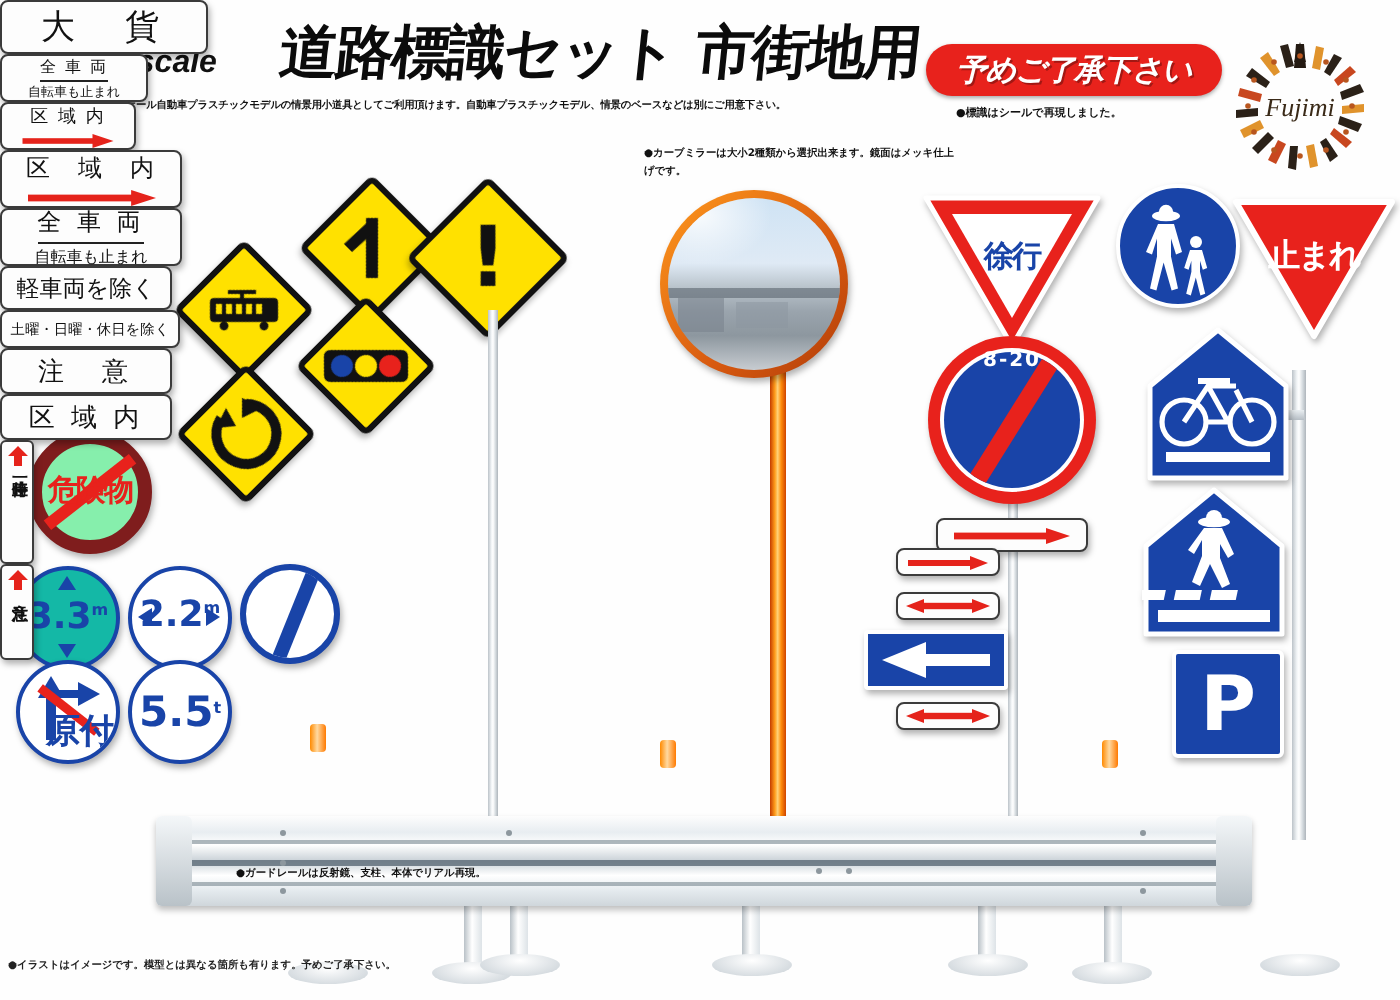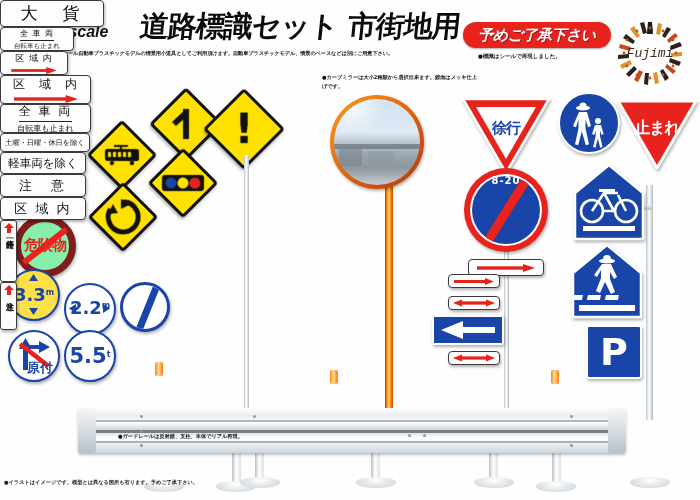--- a/index.html
+++ b/index.html
@@ -60,21 +60,21 @@
   .rail-note{
     position:absolute;left:118px;top:433px;
     font-size:5.2px;color:#111;
     font-family:"DejaVu Sans",sans-serif;font-weight:bold;
   }
 
   
   .logo{position:absolute;left:608px;top:18px;width:84px;height:70px;}
   .logo .word{
     position:absolute;left:14px;top:28px;width:56px;text-align:center;
-    font-family:Liberation Mono, monospace;
+    font-family:Liberation Serif, serif;
     font-style:italic;font-size:13px;color:#3a2a18;
   }
 
   
   .sign{position:absolute;}
   .circ{border-radius:50%;}
   .shadow{filter:drop-shadow(1.5px 2px 1.5px rgba(0,0,0,.3));}
   .jp{font-family:"DejaVu Sans",sans-serif;font-weight:bold;}
 
   
@@ -220,21 +220,21 @@
     </svg>
   </div>
 
   <div class="sign circ shadow" style="left:14px;top:215px;width:62px;height:62px;background:#86efac;border:7px solid #7f1d1d;box-sizing:border-box;">
     <div style="position:absolute;left:0;top:0;width:100%;height:100%;">
       <div style="position:absolute;left:-3px;top:21px;width:54px;height:6px;background:#e8221c;transform:rotate(-38deg);"></div>
     </div>
     <div class="jp" style="position:absolute;left:0;top:14px;width:100%;text-align:center;font-size:15px;color:#e8221c;letter-spacing:-1px;">危険物</div>
   </div>
 
-  <div class="sign circ shadow" style="left:8px;top:269px;width:52px;height:52px;background:#fde047;border:2.5px solid #1944a8;box-sizing:border-box;">
+  <div class="sign circ shadow" style="left:8px;top:283px;width:52px;height:52px;background:#14b8a6;border:2.5px solid #1944a8;box-sizing:border-box;">
     <svg width="47" height="47" viewBox="0 0 47 47" style="position:absolute;left:0;top:0;">
       <path d="M23.5 3 L28 10 L19 10 Z" fill="#1944a8"></path>
       <path d="M23.5 44 L28 37 L19 37 Z" fill="#1944a8"></path>
     </svg>
     <div style="position:absolute;left:0;top:13px;width:100%;text-align:center;color:#1944a8;font-weight:bold;font-family:'DejaVu Sans',sans-serif;">
       <span style="font-size:18px;">3.3</span><span style="font-size:8px;vertical-align:super;">m</span>
     </div>
   </div>
 
   <div class="sign circ shadow" style="left:64px;top:283px;width:52px;height:52px;background:#fff;border:2.5px solid #1944a8;box-sizing:border-box;">
@@ -254,21 +254,21 @@
   <div class="sign circ shadow" style="left:8px;top:330px;width:52px;height:52px;background:#fff;border:2.5px solid #1944a8;box-sizing:border-box;overflow:hidden;">
     <svg width="47" height="47" viewBox="0 0 47 47" style="position:absolute;left:0;top:0;">
       <g fill="#1944a8">
         <rect x="13" y="16" width="5" height="22"></rect>
         <path d="M15.5 6 L22 17 L9 17 Z"></path>
         <rect x="18" y="13" width="16" height="4"></rect>
         <path d="M40 15 L29 9 L29 21 Z"></path>
       </g>
       <rect x="6" y="20" width="36" height="4.5" fill="#e8221c" transform="rotate(38 23 23)"></rect>
     </svg>
-    <div class="jp" style="position:absolute;left:6px;bottom:3px;width:100%;text-align:center;font-size:13px;color:#1944a8;">原付</div>
+    <div class="jp" style="position:absolute;left:6px;bottom:3px;width:100%;text-align:center;font-size:17px;color:#1944a8;">原付</div>
   </div>
 
   <div class="sign circ shadow" style="left:64px;top:330px;width:52px;height:52px;background:#fff;border:2.5px solid #1944a8;box-sizing:border-box;">
     <div style="position:absolute;left:0;top:12px;width:100%;text-align:center;color:#1944a8;font-weight:bold;font-family:'DejaVu Sans',sans-serif;">
       <span style="font-size:21px;">5.5</span><span style="font-size:8px;vertical-align:super;">t</span>
     </div>
   </div>
 
   <div class="sign ydiam shadow" style="left:97px;top:130px;width:50px;height:50px;border-radius:4px;">
     <div class="inner">
@@ -349,25 +349,25 @@
       <rect x="0" y="2.6" width="60" height="3.8" fill="#e5231b"></rect>
       <path d="M72 4.5 L58 0 L58 9 Z" fill="#e5231b"></path>
     </svg>
   </div>
 
   <div class="plate shadow" style="left:182px;top:331px;width:91px;height:29px;flex-direction:column;">
     <span class="txt" style="font-size:12px;letter-spacing:2px;border-bottom:1px solid #222;padding-bottom:1px;">全 車 両</span>
     <span class="txt" style="font-size:8px;margin-top:1px;">自転車も止まれ</span>
   </div>
 
+  <div class="plate shadow" style="left:291px;top:276px;width:86px;height:22px;">
+    <span class="txt" style="font-size:11.5px;">軽車両を除く</span>
+  </div>
   <div class="plate shadow" style="left:289px;top:251px;width:90px;height:19px;">
     <span class="txt" style="font-size:7.2px;">土曜・日曜・休日を除く</span>
-  </div>
-  <div class="plate shadow" style="left:291px;top:276px;width:86px;height:22px;">
-    <span class="txt" style="font-size:11.5px;">軽車両を除く</span>
   </div>
   <div class="plate shadow" style="left:291px;top:304px;width:86px;height:23px;">
     <span class="txt" style="font-size:13px;letter-spacing:3px;">注　意</span>
   </div>
   <div class="plate shadow" style="left:291px;top:333px;width:86px;height:23px;">
     <span class="txt" style="font-size:13px;letter-spacing:2px;">区 域 内</span>
   </div>
 
   <div class="pole-orange" style="left:385px;top:175px;width:8px;height:245px;"></div>
   <div class="sign circ shadow" style="left:330px;top:95px;width:94px;height:94px;background:linear-gradient(135deg,#ff9a1e,#d85a10 60%,#b03c08);padding:4px;box-sizing:border-box;">

